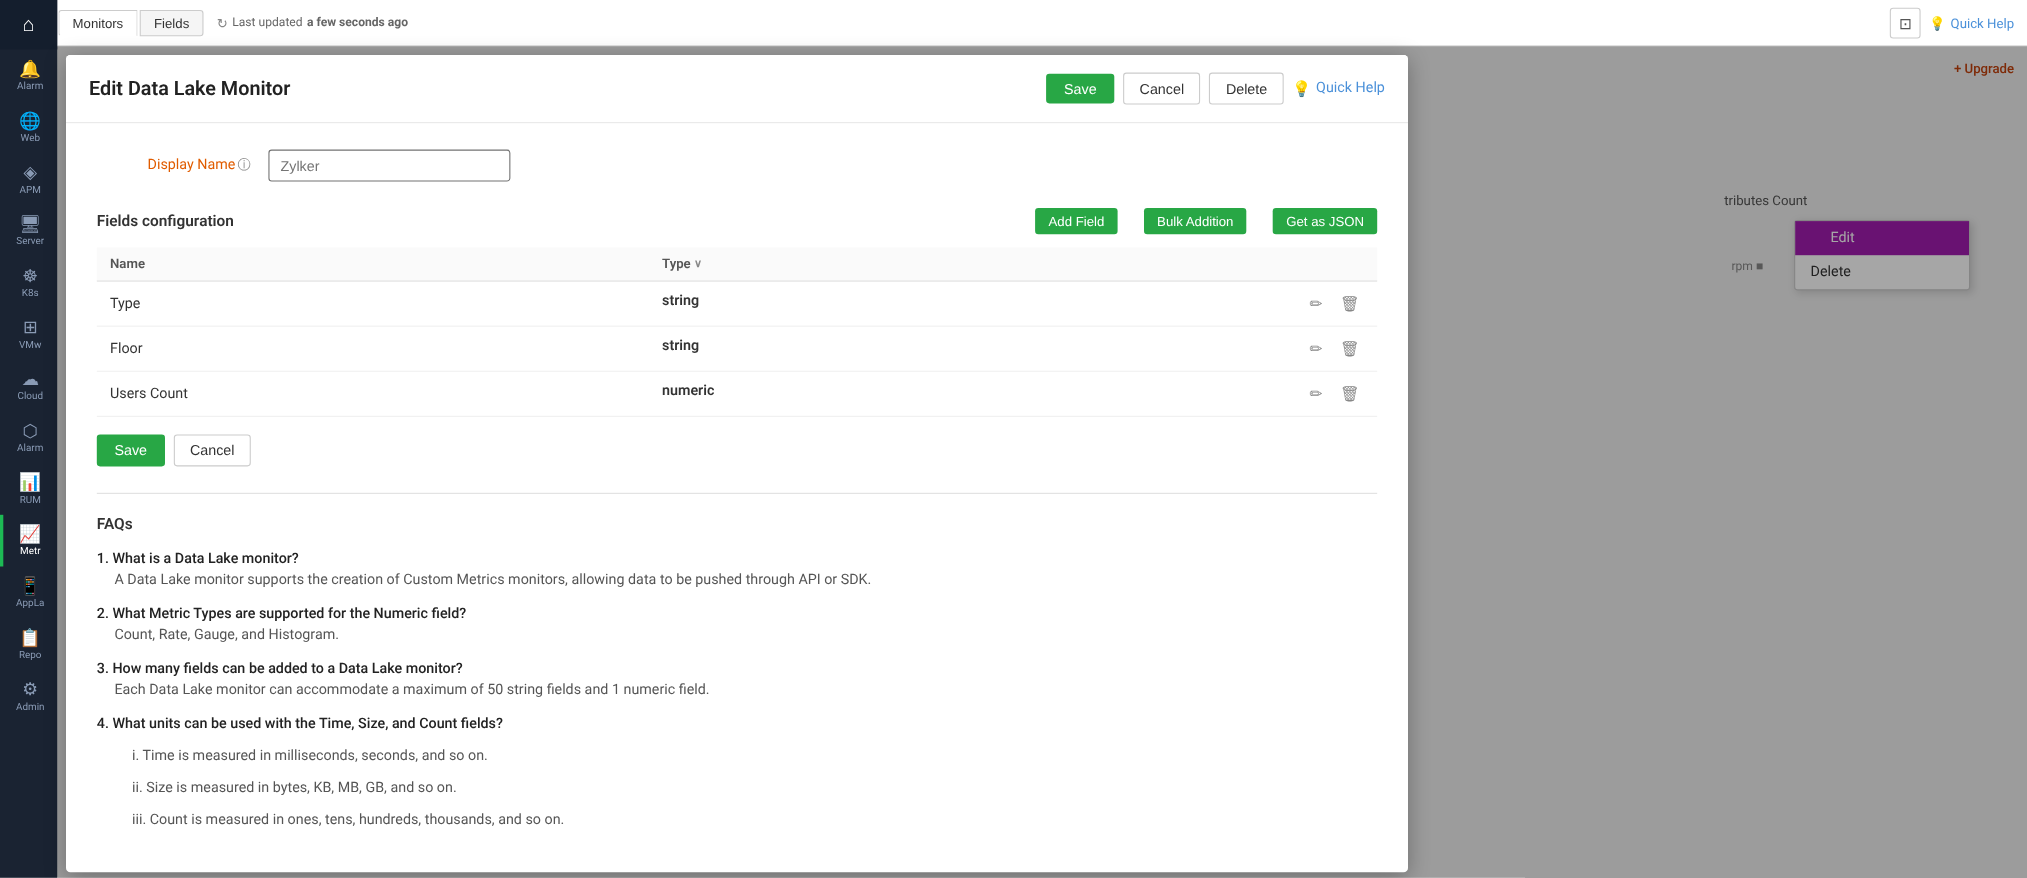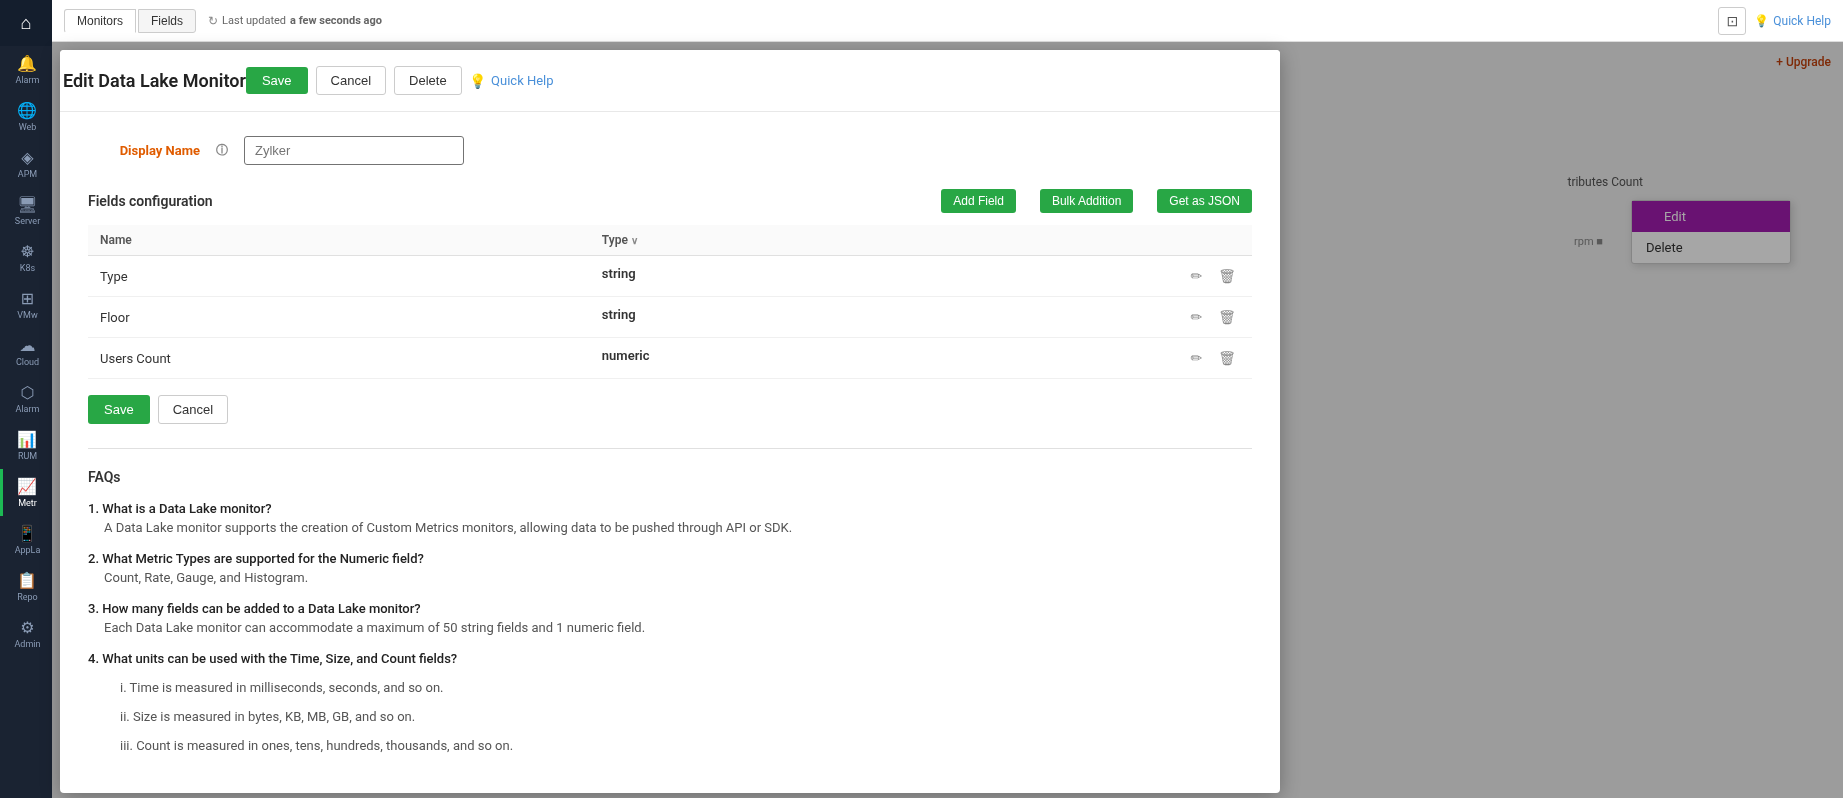--- a/index.html
+++ b/index.html
@@ -24,21 +24,21 @@
     
     .main-bg {
       position: fixed; left: 52px; top: 0; right: 0; bottom: 0;
       background: #f0f0f0;
     }
 
     
     .top-bar {
       position: fixed; top: 0; left: 52px; right: 0; height: 42px;
       background: #fff; border-bottom: 1px solid #ddd;
-      display: flex; align-items: center; padding: 0 12px;
+      display: flex; align-items: center; padding: 0 1px;
       z-index: 50;
     }
     .top-bar-tabs { display: flex; align-items: center; gap: 2px; }
     .tab-btn {
       padding: 4px 12px; font-size: 12px; border: 1px solid #ccc;
       background: #f5f5f5; cursor: pointer; color: #333;
     }
     .tab-btn.active { background: #fff; border-bottom-color: #fff; font-weight: 500; }
     .tab-btn:first-child { border-radius: 3px 0 0 3px; }
     .tab-btn:last-child { border-radius: 0 3px 3px 0; }
@@ -82,23 +82,23 @@
       background: rgba(0,0,0,0.35); z-index: 200; display: flex; align-items: flex-start; justify-content: flex-start; padding: 8px 0 0 8px;
     }
 
     
     .modal {
       background: #fff; border-radius: 4px; width: 1220px; max-height: 760px;
       overflow-y: auto; box-shadow: 0 4px 20px rgba(0,0,0,0.3);
       display: flex; flex-direction: column;
     }
     .modal-header {
-      display: flex; align-items: center; 
-      padding: 16px 3px; border-bottom: 1px solid #e8e8e8;
-      position: sticky; top: 0; background: #fff; z-index: 10;
+      display: flex; align-items: center; justify-content: space-between;
+      padding: 16px 21px; border-bottom: 1px solid #e8e8e8;
+      position: sticky; top: 0; background: #fff; z-index: 10; gap: 32px;
     }
     .modal-title { font-size: 18px; font-weight: 600; color: #222; }
     .modal-header-actions { display: flex; align-items: center; gap: 8px; }
     .btn-green {
       background: #28a745; color: #fff; border: none; padding: 6px 16px;
       border-radius: 3px; cursor: pointer; font-size: 13px; font-weight: 500;
     }
     .btn-cancel {
       background: #fff; color: #333; border: 1px solid #ccc; padding: 6px 14px;
       border-radius: 3px; cursor: pointer; font-size: 13px;
@@ -110,21 +110,21 @@
     .quick-help-modal { display: flex; align-items: center; gap: 4px; color: #4a90d9; font-size: 13px; cursor: pointer; }
     .bulb-icon { font-size: 14px; }
 
     
     .modal-body { padding: 24px 28px; }
 
     
     .display-name-row {
       display: flex; align-items: center; gap: 16px; margin-bottom: 24px;
     }
-    .display-name-label { color: #e05c00; font-size: 13px; font-weight: 700; display: flex; align-items: center; gap: 16px; min-width: 140px; justify-content: flex-end; }
+    .display-name-label { color: #e05c00; font-size: 13px; font-weight: 400; display: flex; align-items: center; gap: 2px; min-width: 140px; justify-content: flex-end; }
     .display-name-input {
       width: 220px; padding: 6px 10px; border: 1px solid #737373; border-radius: 3px;
       font-size: 13px; color: #aaa; background: #fff;
     }
 
     
     .fields-config-header {
       display: flex; align-items: center; justify-content: space-between; margin-bottom: 12px;
     }
     .fields-config-title { font-size: 14px; font-weight: 600; color: #333; }

